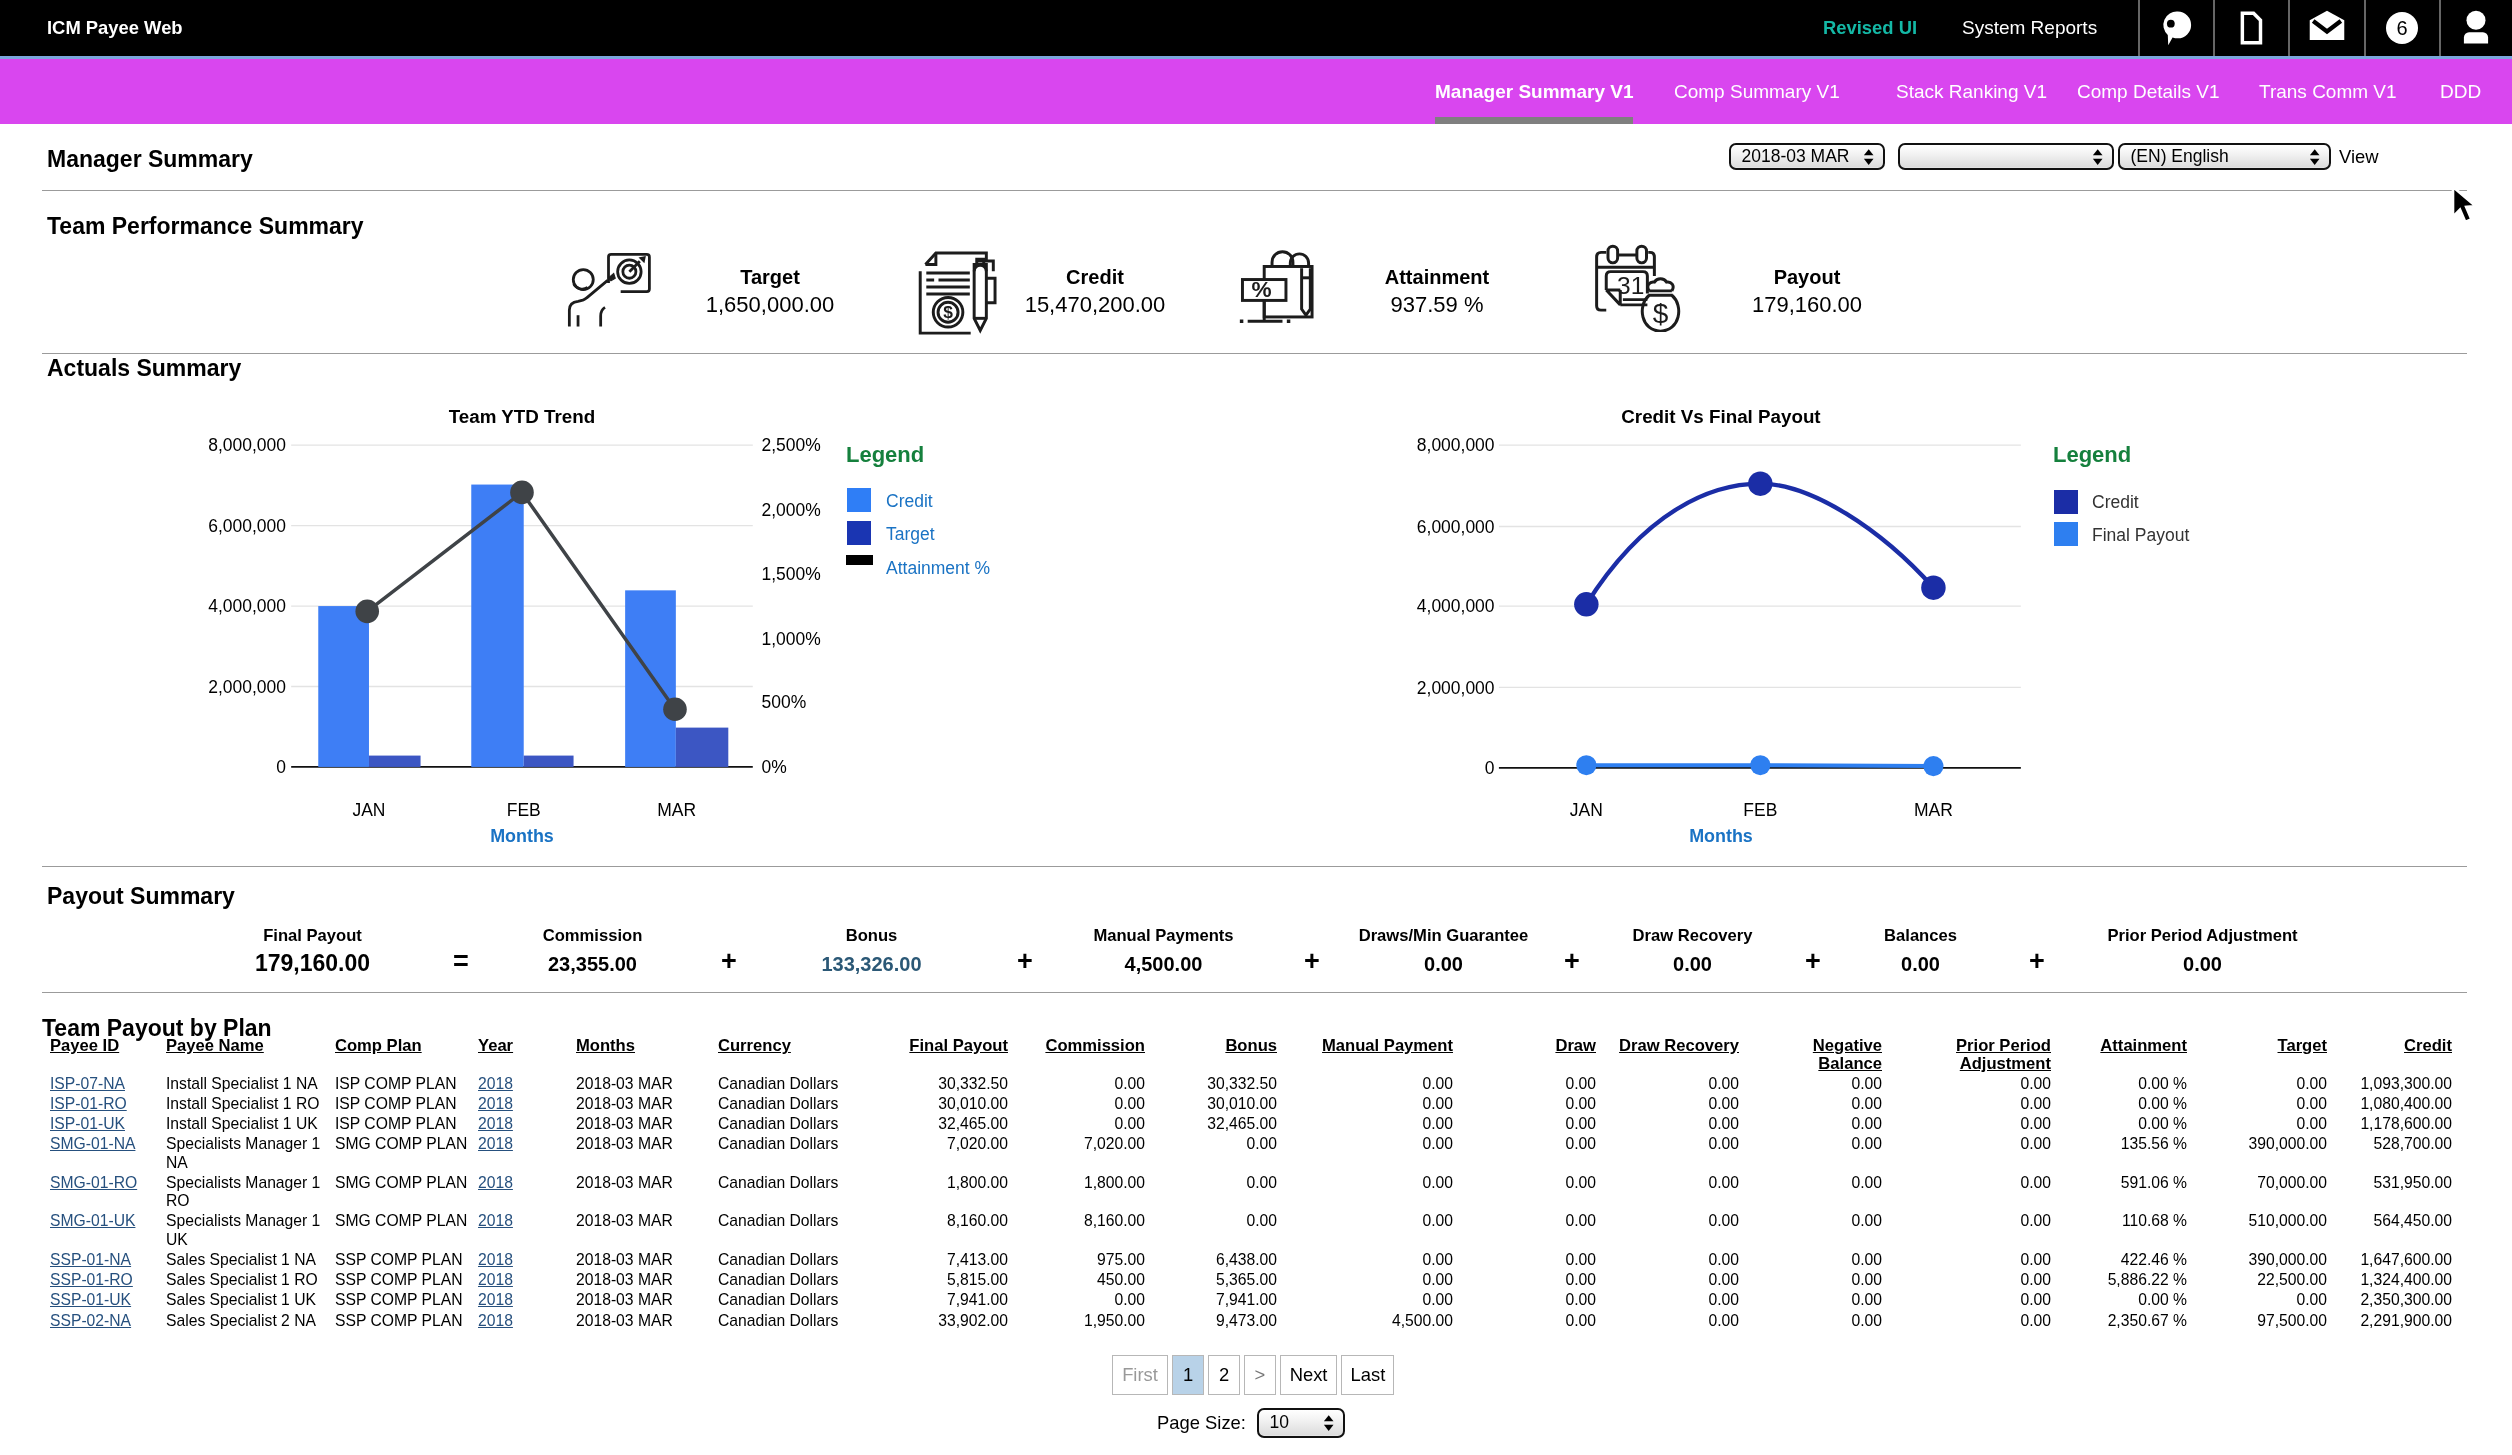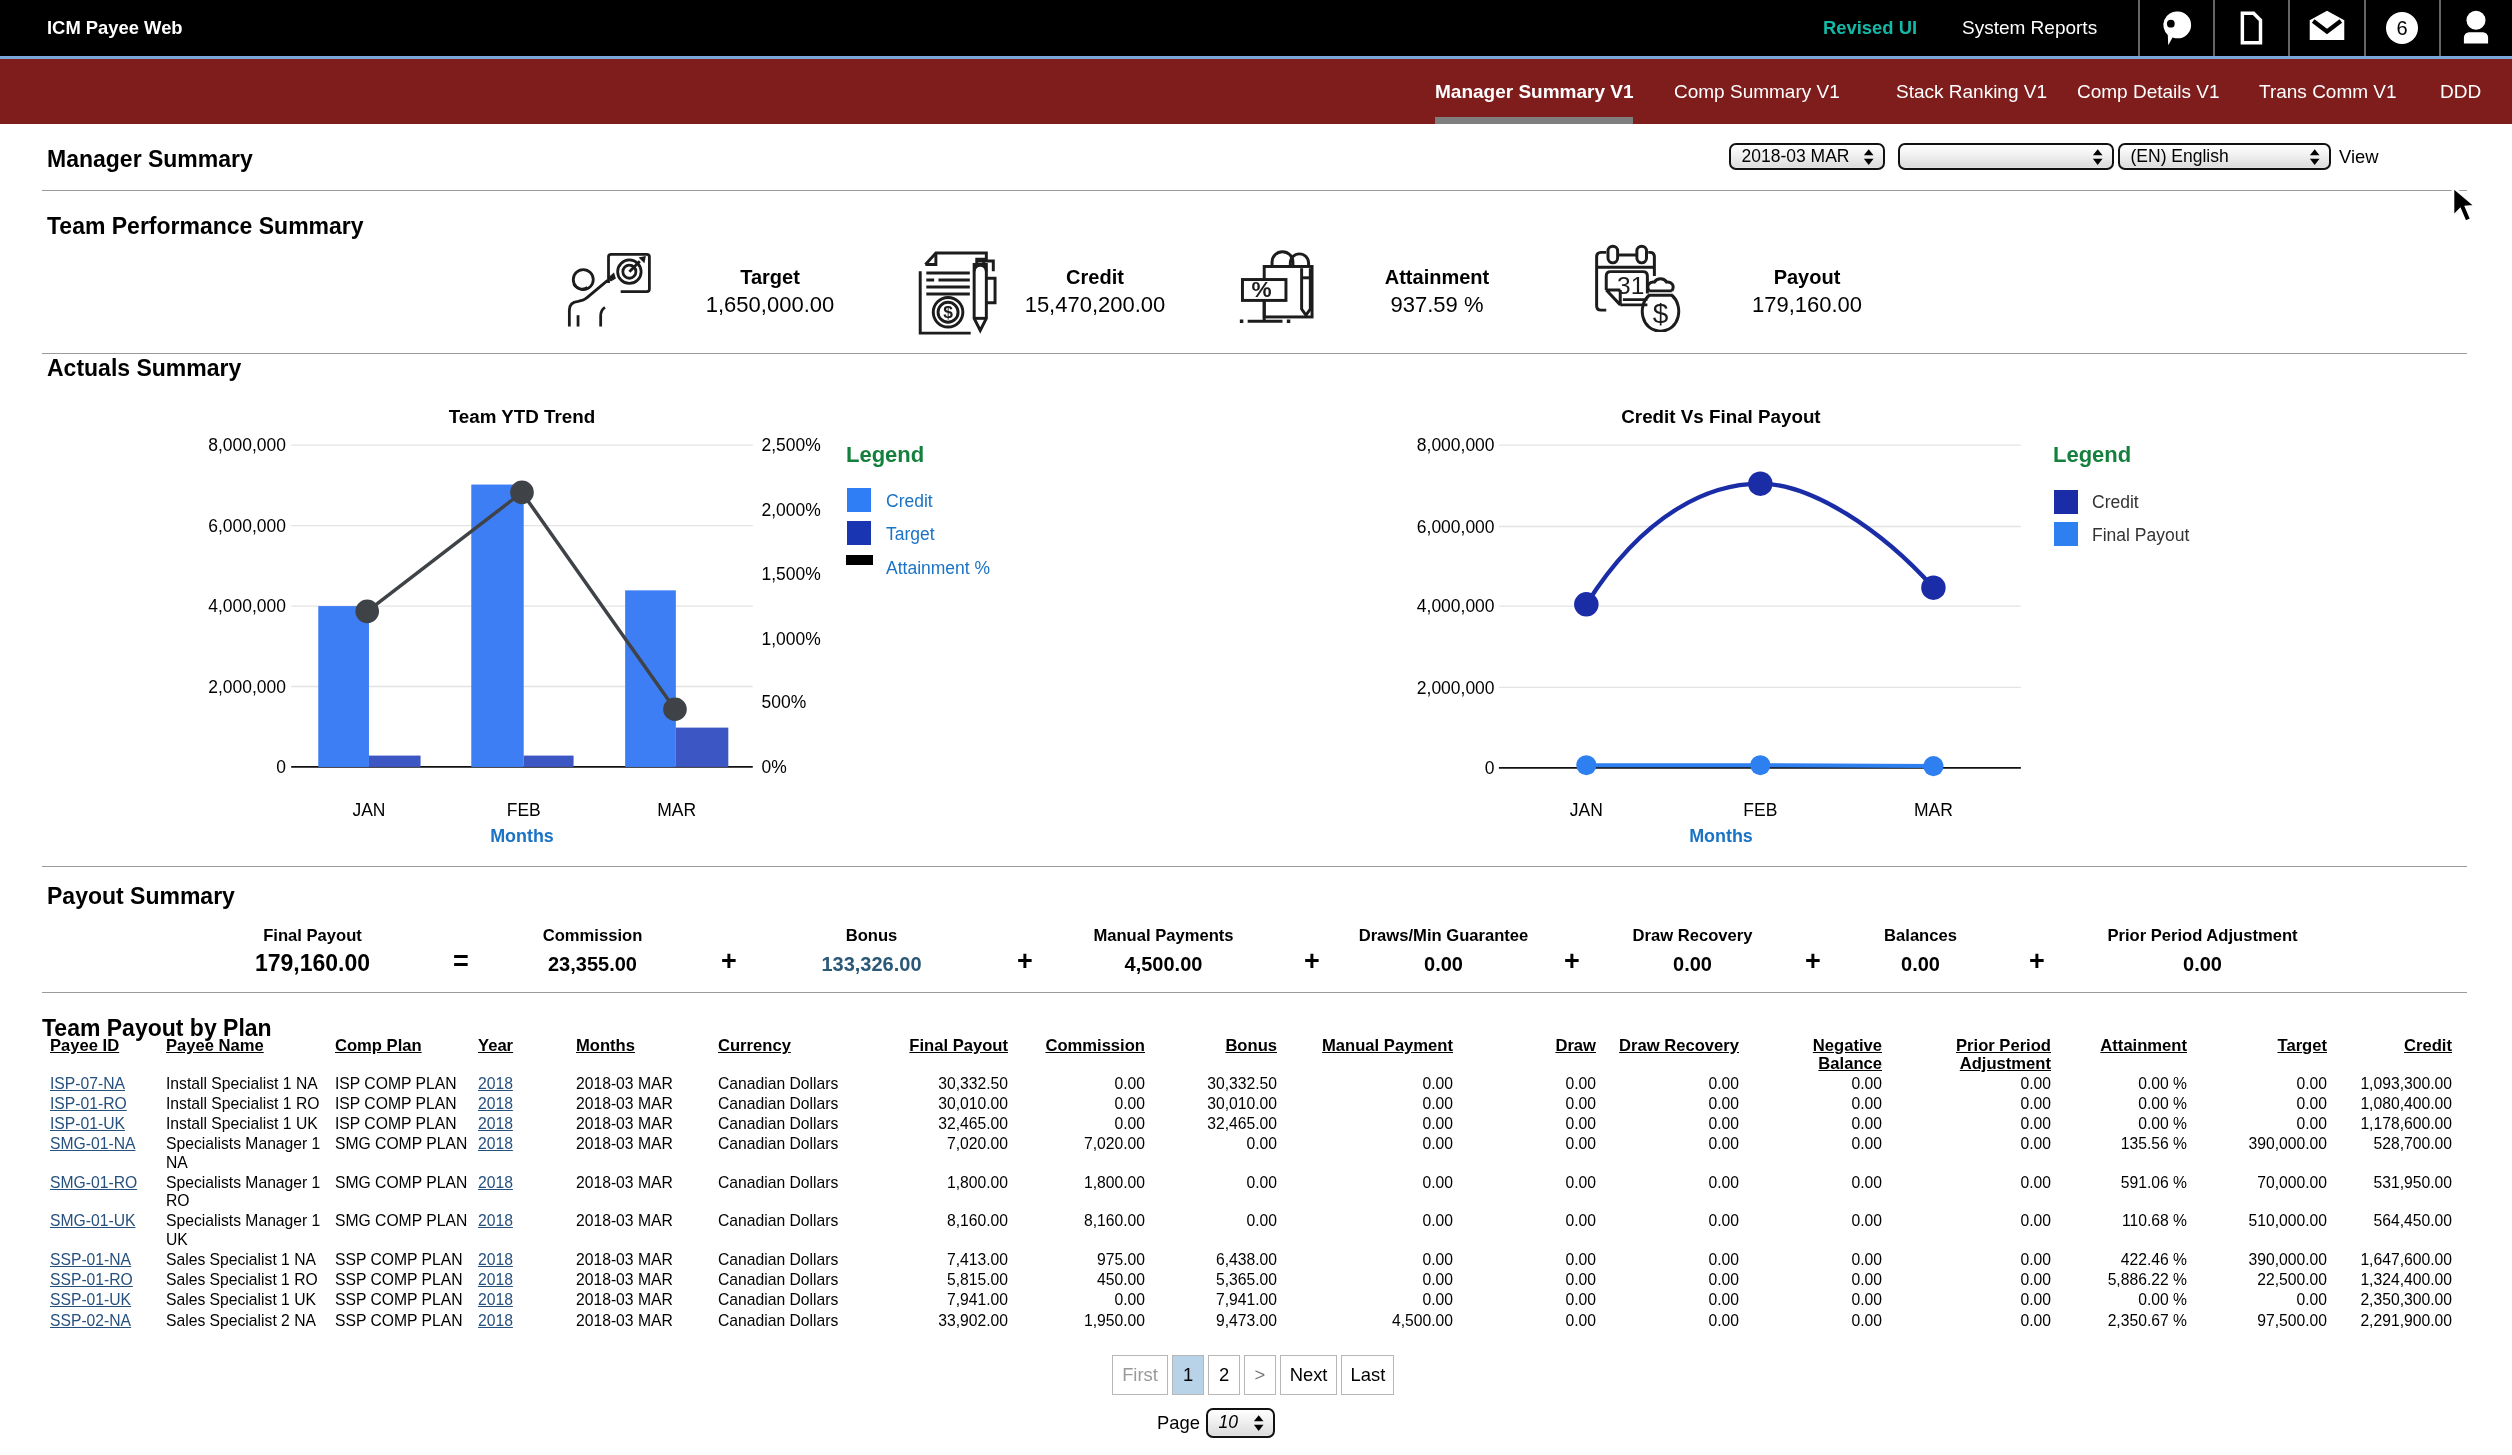--- a/index.html
+++ b/index.html
@@ -1,21 +1,21 @@
 <!DOCTYPE html>
 <html style="font-size:14px"><head>
 <meta charset="utf-8">
 <style>
 html,body{margin:0;padding:0;}
 #page{position:relative;width:2512px;height:1456px;background:#fff;overflow:hidden;
   font-family:"Liberation Sans",sans-serif;color:#000;}
 .abs{position:absolute;}
 .topbar{position:absolute;left:0;top:0;width:2512px;height:56px;background:#000;}
 .blueline{position:absolute;left:0;top:56px;width:2512px;height:2.6px;background:#7ba6dc;}
-.nav{position:absolute;left:0;top:59px;width:2512px;height:65px;background:#7f1d1d;}
+.nav{position:absolute;left:0;top:59px;width:2512px;height:65px;background:#d946ef;}
 .tab{position:absolute;top:0;height:65px;line-height:65px;color:#fff;font-size:19px;white-space:nowrap;}
 .sep{position:absolute;top:0;width:1.7px;height:56px;background:#666;}
 .hr{position:absolute;height:0;border-top:1.7px solid #9b9b9b;}
 .h1{position:absolute;font-size:23px;font-weight:bold;white-space:nowrap;}
 .kpilabel{position:absolute;width:262px;text-align:center;font-size:20px;font-weight:bold;white-space:nowrap;}
 .kpival{position:absolute;width:262px;text-align:center;font-size:22px;font-weight:normal;white-space:nowrap;}
 .sel{position:absolute;height:27px;border:2.2px solid #111;border-radius:7px;
   background:linear-gradient(#fff,#f2f2f2 40%,#dcdcdc 95%,#e8e8e8);box-sizing:border-box;}
 .sel .txt{font-size:17.5px;line-height:23px;padding-left:10.5px;color:#000;white-space:nowrap;}
 .arrows{position:absolute;right:8.7px;top:50%;transform:translateY(-50%);}
@@ -541,21 +541,21 @@
           <td class="r">97,500.00</td>
           <td class="r">2,291,900.00</td>
         </tr>
 </tbody>
 </table>
 
 <div class="abs" style="left:1112px;top:1355px;">
   <span class="pgbtn" style="width:56px;color:#999;">First</span><span style="display:inline-block;width:4.4px;"></span><span class="pgbtn" style="width:31.5px;background:#b8d2e8;">1</span><span style="display:inline-block;width:4.4px;"></span><span class="pgbtn" style="width:31.5px;">2</span><span style="display:inline-block;width:4.4px;"></span><span class="pgbtn" style="width:31.5px;color:#777;">&gt;</span><span style="display:inline-block;width:4.4px;"></span><span class="pgbtn" style="width:57px;">Next</span><span style="display:inline-block;width:4.4px;"></span><span class="pgbtn" style="width:53px;">Last</span>
 </div>
 <div class="abs" style="left:1157px;top:1412px;font-size:18.4px;">Page Size:</div>
-<div class="sel" style="left:1206px;top:1408px;width:69px;height:30px;font-style:italic;">
+<div class="sel" style="left:1257px;top:1408px;width:88px;height:30px;">
   <div class="txt" style="line-height:25px;">10</div>
   <svg class="arrows" width="11.4" height="17.5" viewBox="0 0 13 20">
         <path d="M6.5 1 L12 8 H1 Z" fill="#000"></path>
         <path d="M6.5 19 L1 12 H12 Z" fill="#000"></path>
       </svg>
 </div>
 
 <svg class="abs" style="left:2446px;top:185px;" width="35" height="44" viewBox="0 0 40 50">
   <path d="M8 2 L8 36 L16 28 L22 42 L29 39 L23 25 L34 24 Z" fill="#000" stroke="#fff" stroke-width="3"></path>
 </svg>

